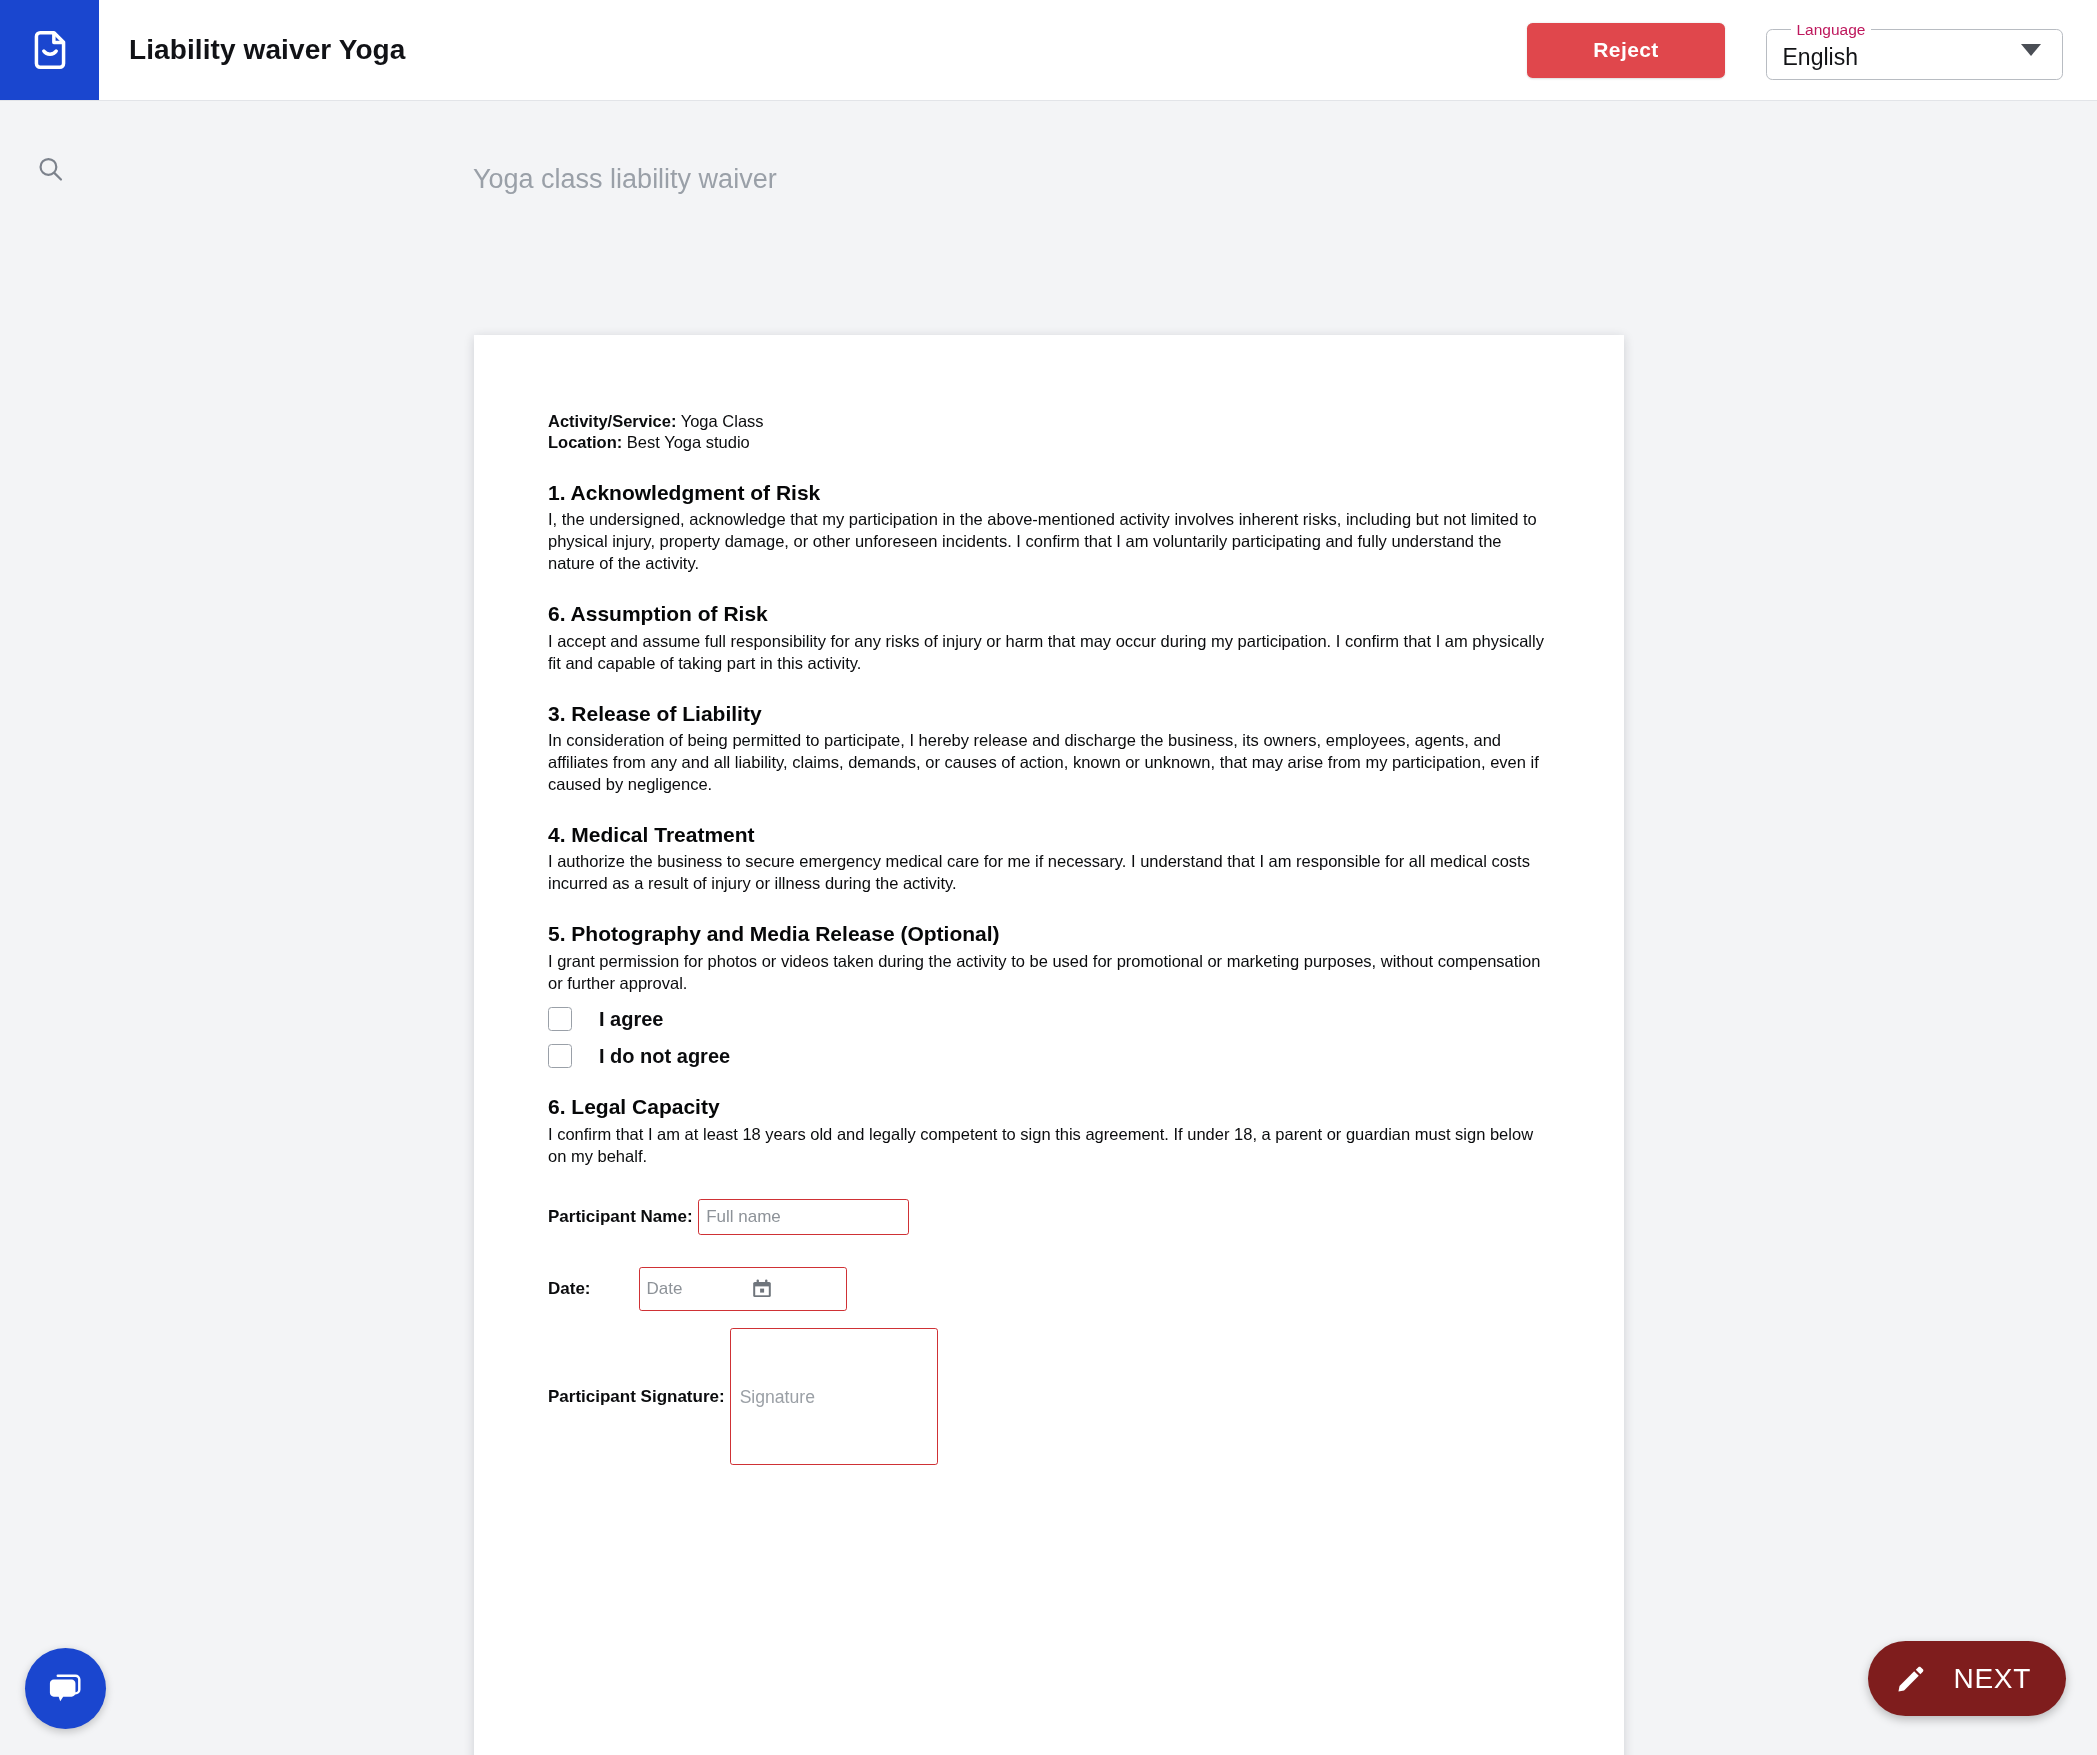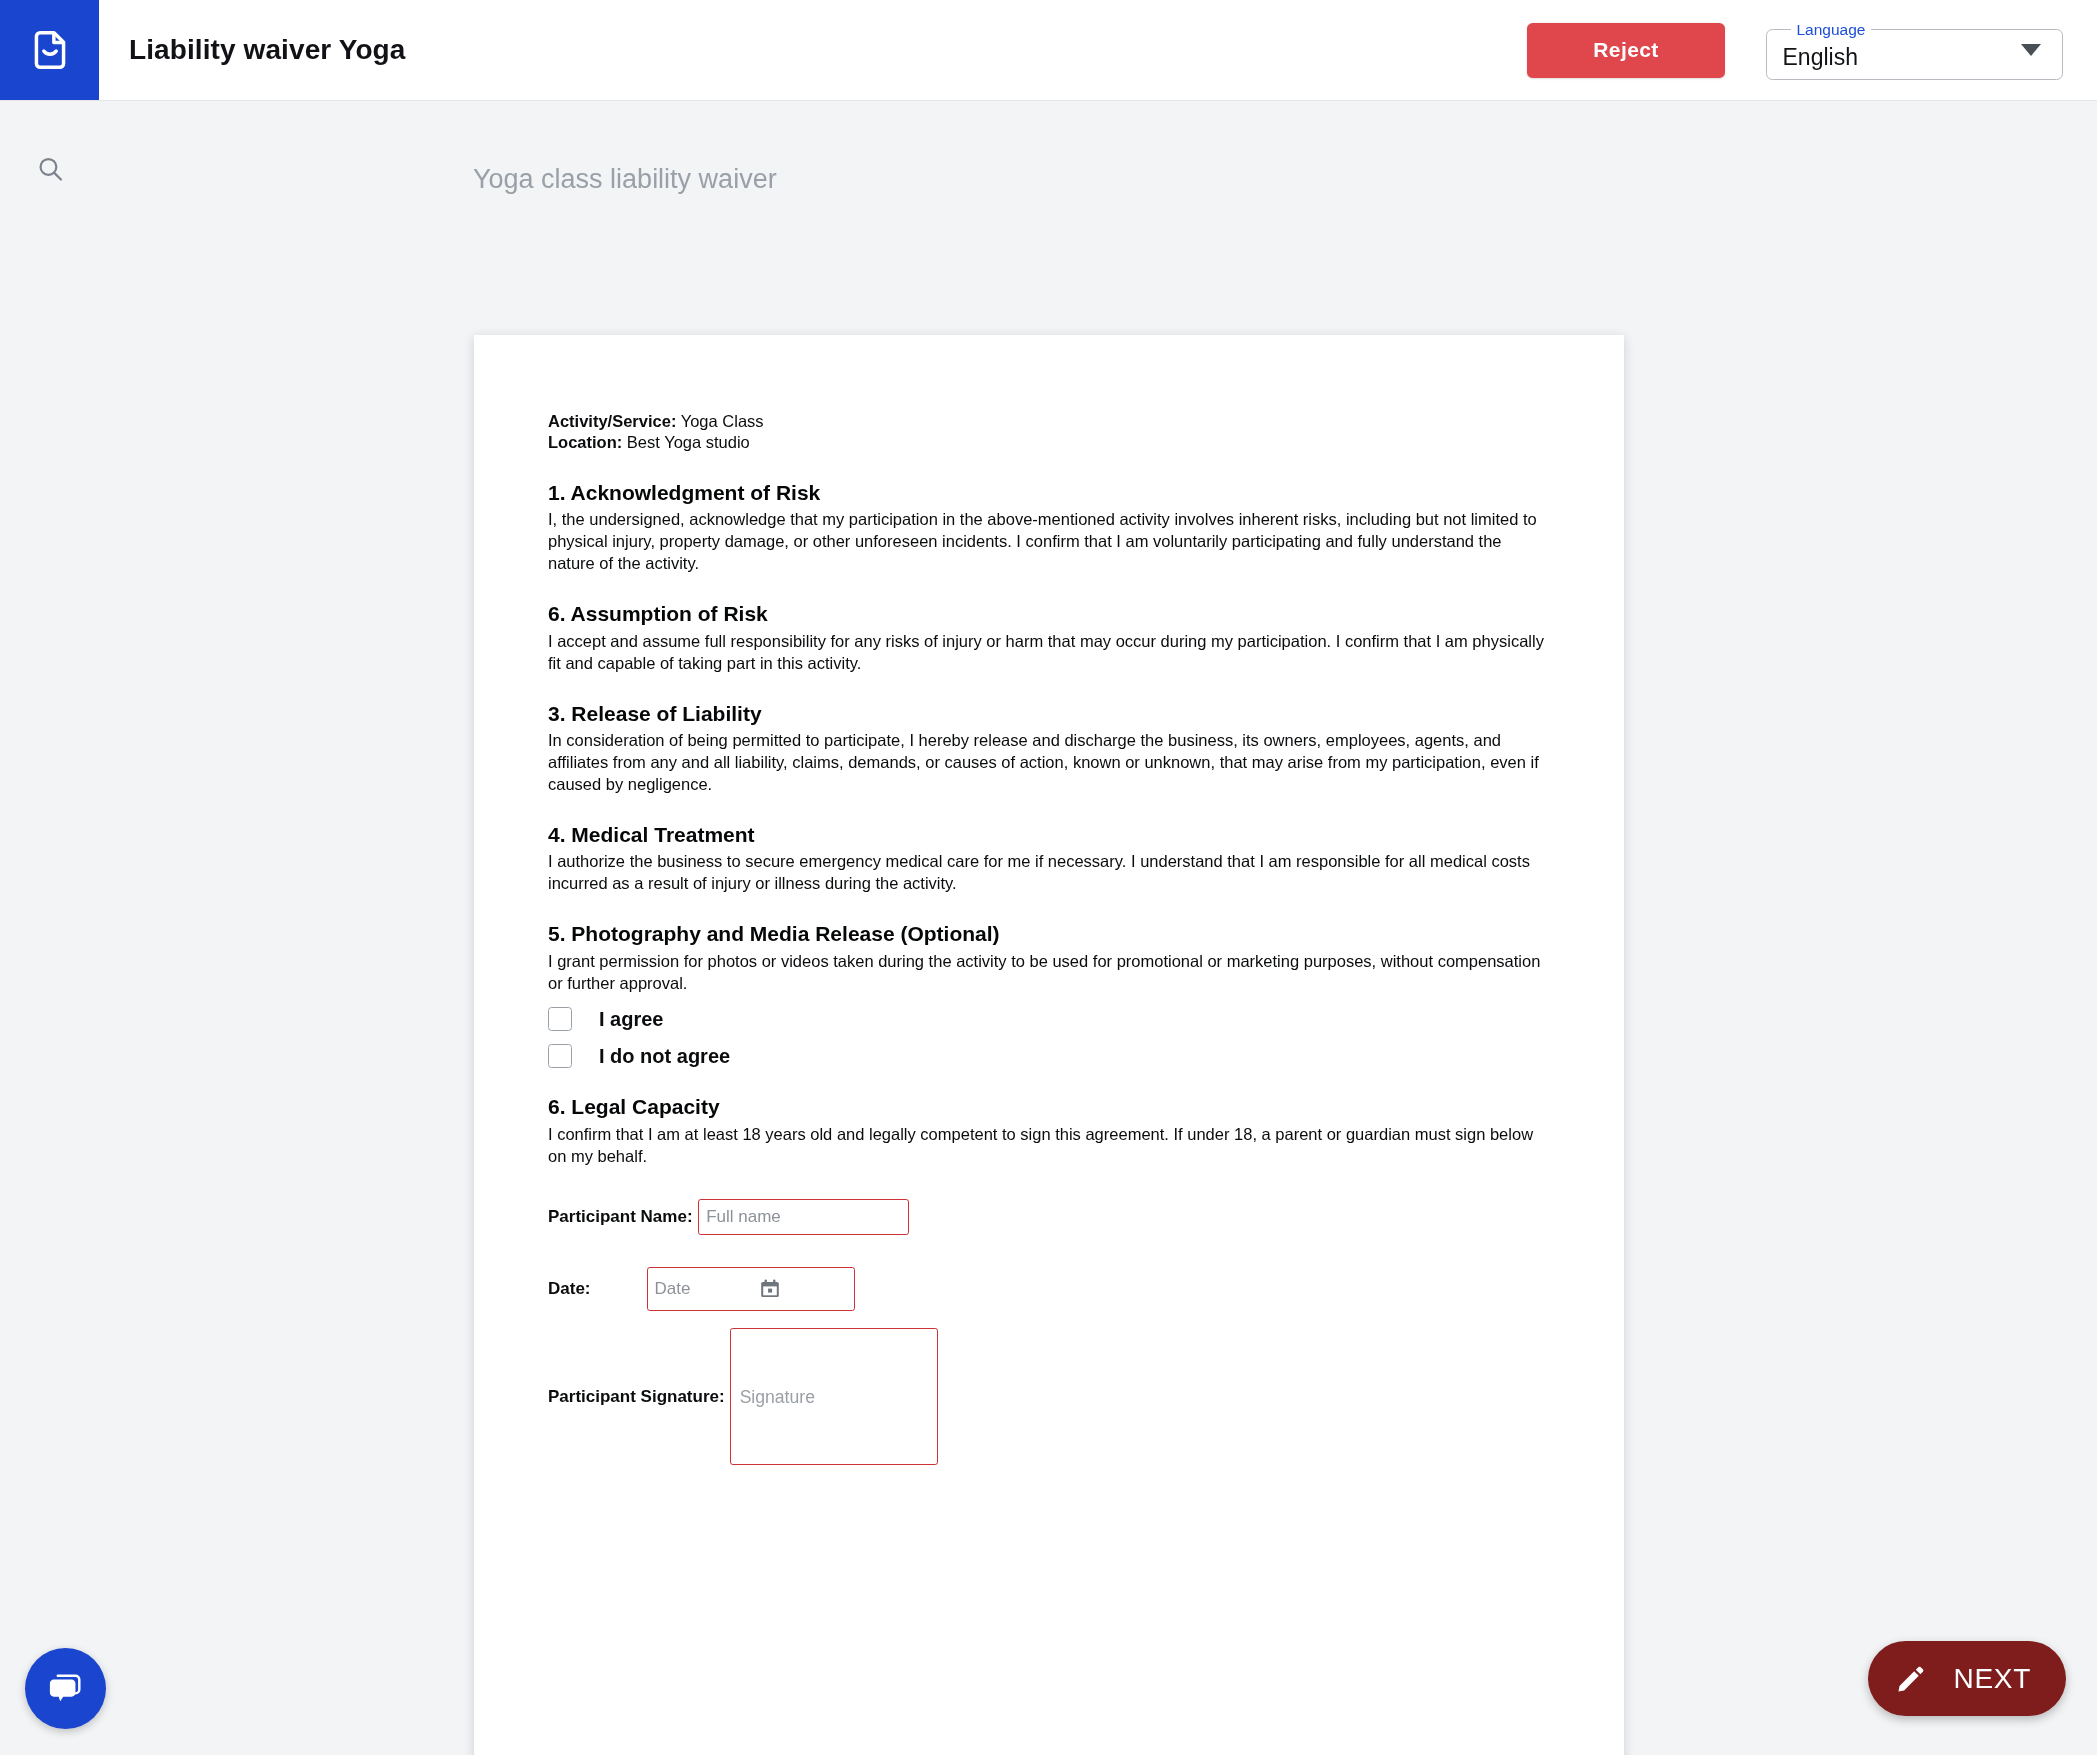--- a/index.html
+++ b/index.html
@@ -60,21 +60,21 @@
   }
   #language-fieldset {
     position: absolute; inset: 0;
     border: 1.4px solid #b8bcc2;
     border-radius: 6.3px;
     margin: 0; padding: 0 0 0 15.5px;
     background: transparent;
     display: flex; align-items: center;
   }
   #language-fieldset > legend {
-    font-size: 15.5px; color: #1d4ed8;
+    font-size: 15.5px; color: #be185d;
     padding: 0 5.6px; margin-left: 8.4px;
   }
   #language-value {
     font-size: 23px; color: #121316;
     line-height: 1;
     margin-top: -2.8px;
   }
   #language-caret {
     position: absolute; right: 22.5px; top: 50%;
     transform: translateY(-50%);
@@ -188,21 +188,21 @@
     padding: 0 7px;
     margin-left: 5.6px;
     outline: none;
   }
   #participant-name-input::placeholder { color: #8d9298; opacity: 1; }
 
   #date-row { margin-top: 32px; }
   #date-field-wrap {
     position: relative;
     width: 181px; height: 44px;
-    margin-left: 20px;
+    margin-left: 12px;
     padding-left: 36px;
   }
   #date-input {
     width: 208px; height: 44px;
     border: 1.4px solid #cf3135;
     border-radius: 2.8px;
     background: #fff;
     font-family: "Liberation Sans", sans-serif;
     font-size: 17px;
     color: #0b0c0e;

